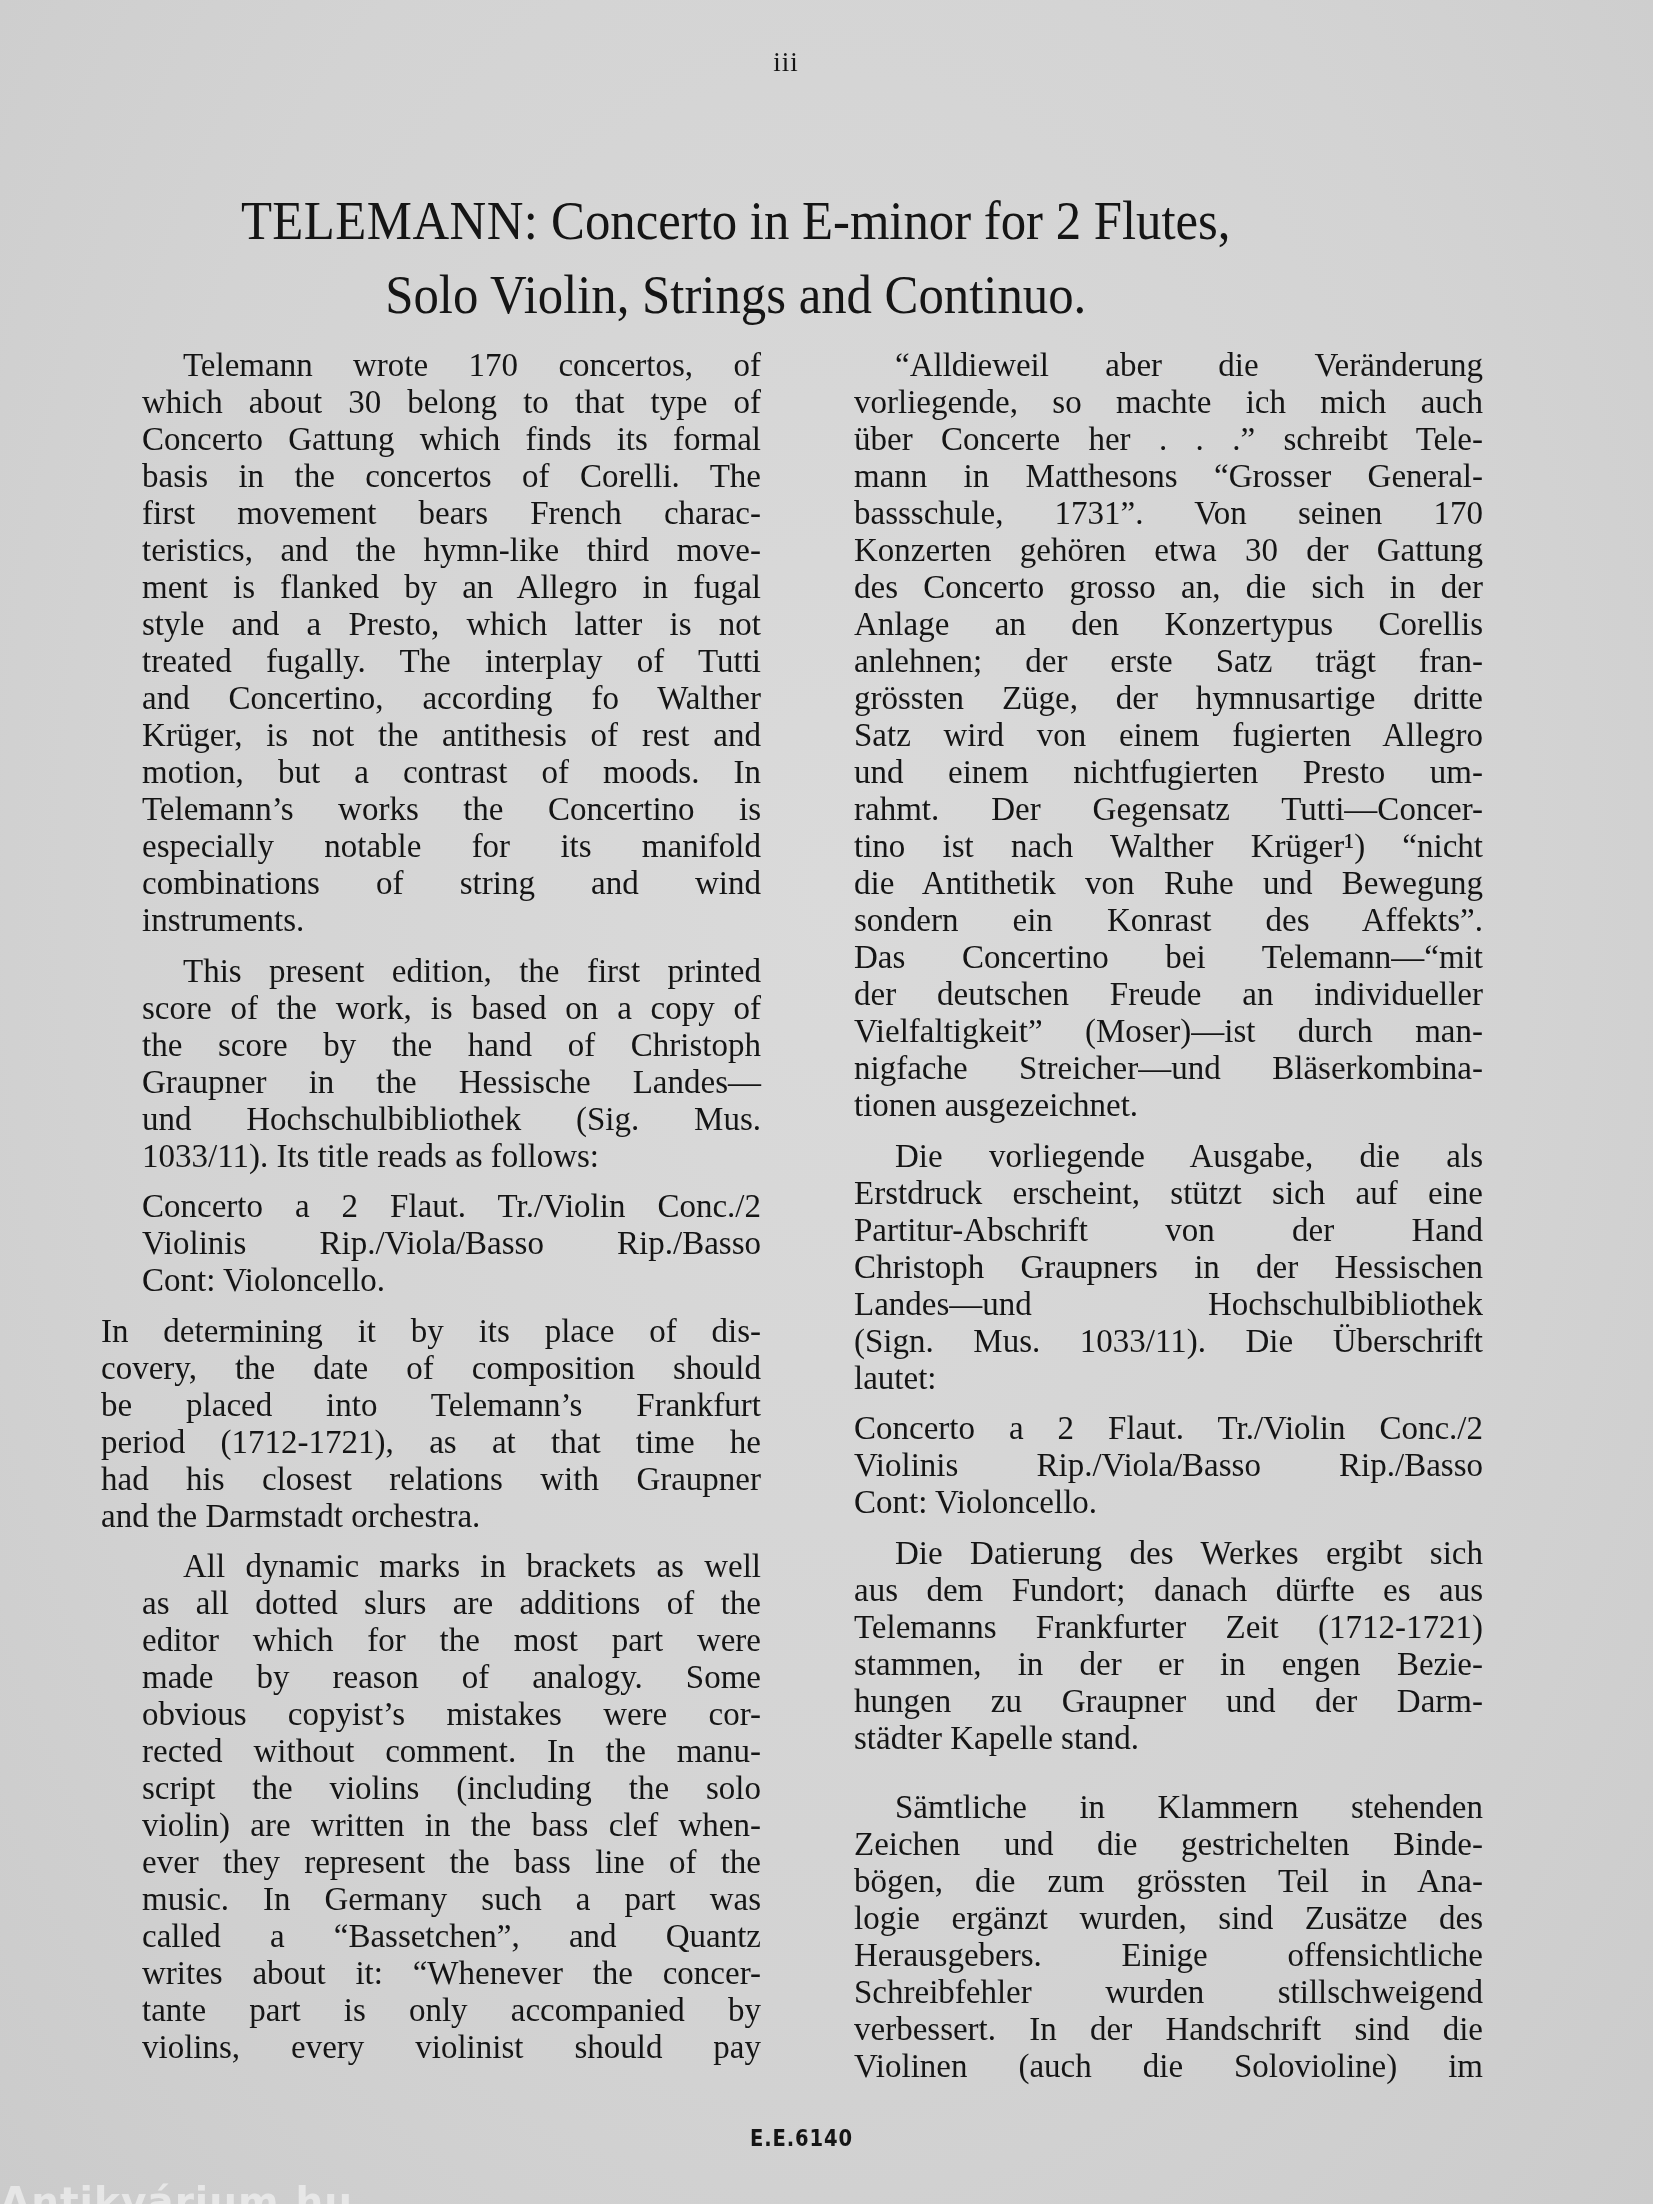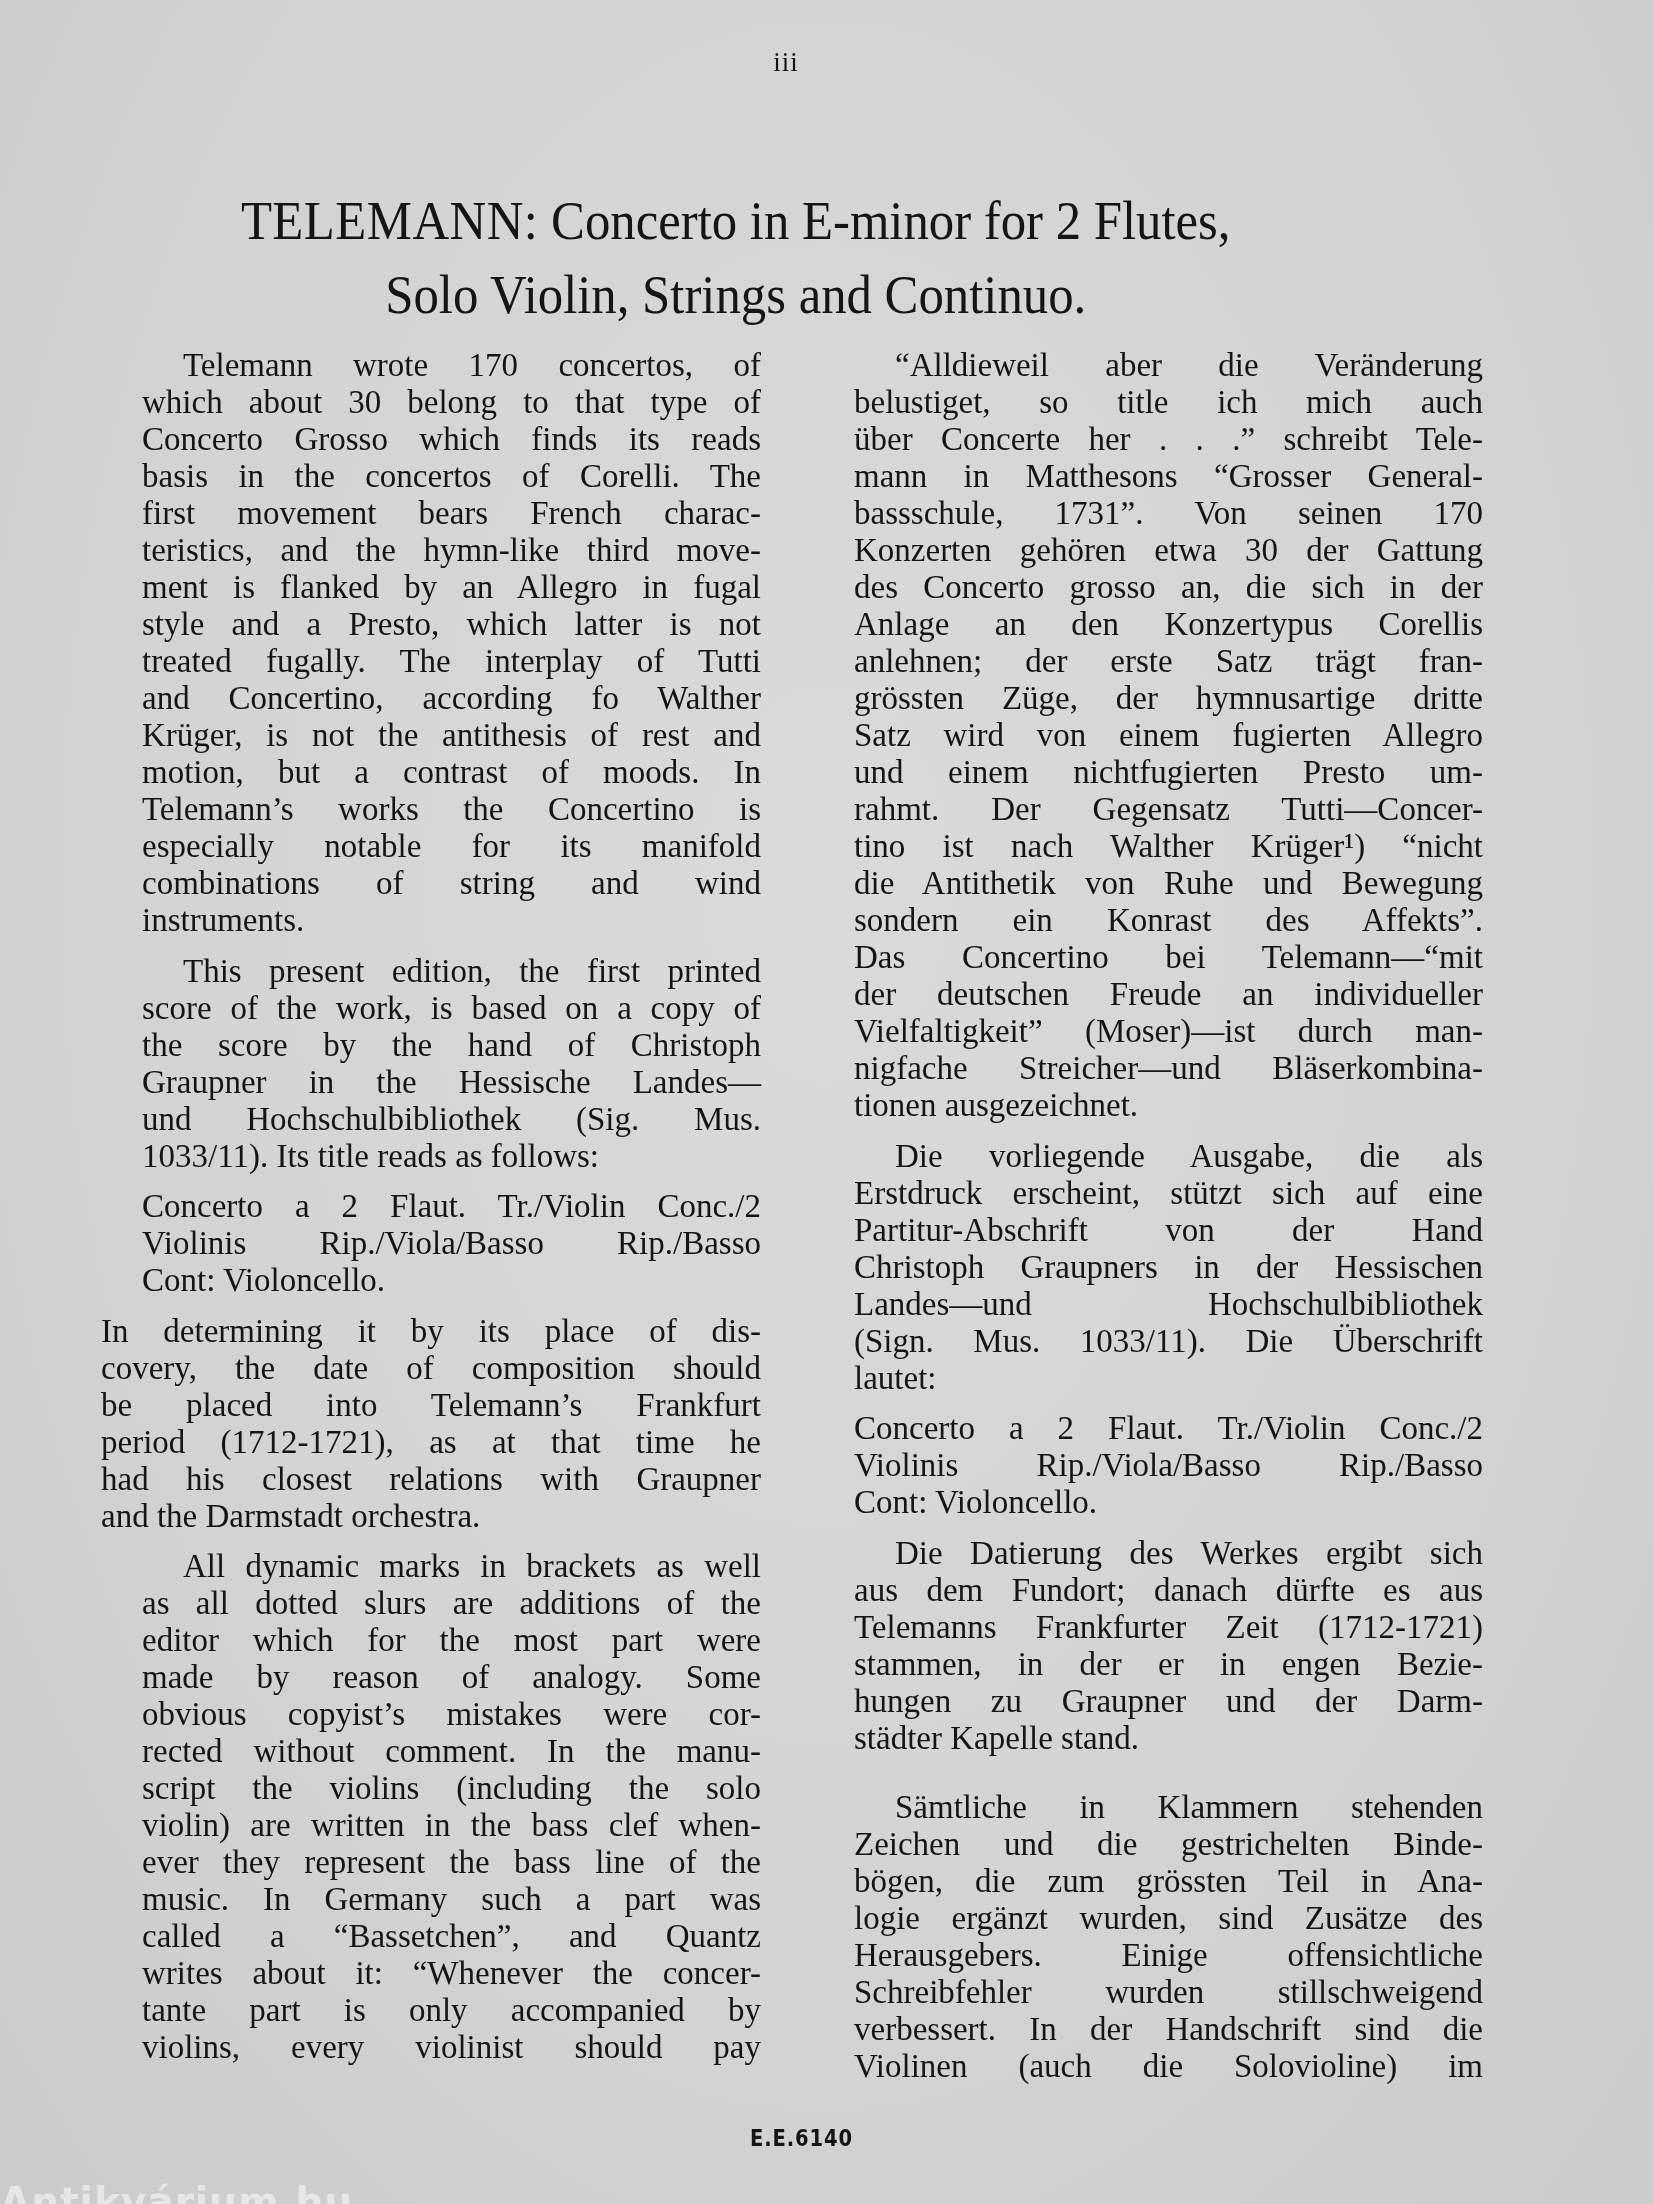--- a/index.html
+++ b/index.html
@@ -103,21 +103,21 @@
 <h1 class="title">
   <span class="composer">TELEMANN:</span>
   <span>Concerto in E-minor for 2 Flutes,</span><br>
   <span>Solo Violin, Strings and Continuo.</span>
 </h1>
 
 <div class="column col-left">
     <div class="para">
       <span class="line" style="padding-left: 41px;">Telemann wrote 170 concertos, of</span>
       <span class="line">which about 30 belong to that type of</span>
-      <span class="line">Concerto Grosso which finds its reads</span>
+      <span class="line">Concerto Gattung which finds its formal</span>
       <span class="line">basis in the concertos of Corelli. The</span>
       <span class="line">first movement bears French charac-</span>
       <span class="line">teristics, and the hymn-like third move-</span>
       <span class="line">ment is flanked by an Allegro in fugal</span>
       <span class="line">style and a Presto, which latter is not</span>
       <span class="line">treated fugally. The interplay of Tutti</span>
       <span class="line">and Concertino, according fo Walther</span>
       <span class="line">Krüger, is not the antithesis of rest and</span>
       <span class="line">motion, but a contrast of moods. In</span>
       <span class="line">Telemann’s works the Concertino is</span>
@@ -159,21 +159,21 @@
       <span class="line">music. In Germany such a part was</span>
       <span class="line">called a “Bassetchen”, and Quantz</span>
       <span class="line">writes about it: “Whenever the concer-</span>
       <span class="line">tante part is only accompanied by</span>
       <span class="line">violins, every violinist should pay</span>
     </div>
   </div>
 <div class="column col-right">
     <div class="para">
       <span class="line" style="padding-left: 41px;">“Alldieweil aber die Veränderung</span>
-      <span class="line">belustiget, so title ich mich auch</span>
+      <span class="line">vorliegende, so machte ich mich auch</span>
       <span class="line">über Concerte her . . .” schreibt Tele-</span>
       <span class="line">mann in Matthesons “Grosser General-</span>
       <span class="line">bassschule, 1731”. Von seinen 170</span>
       <span class="line">Konzerten gehören etwa 30 der Gattung</span>
       <span class="line">des Concerto grosso an, die sich in der</span>
       <span class="line">Anlage an den Konzertypus Corellis</span>
       <span class="line">anlehnen; der erste Satz trägt fran-</span>
       <span class="line">grössten Züge, der hymnusartige dritte</span>
       <span class="line">Satz wird von einem fugierten Allegro</span>
       <span class="line">und einem nichtfugierten Presto um-</span>

